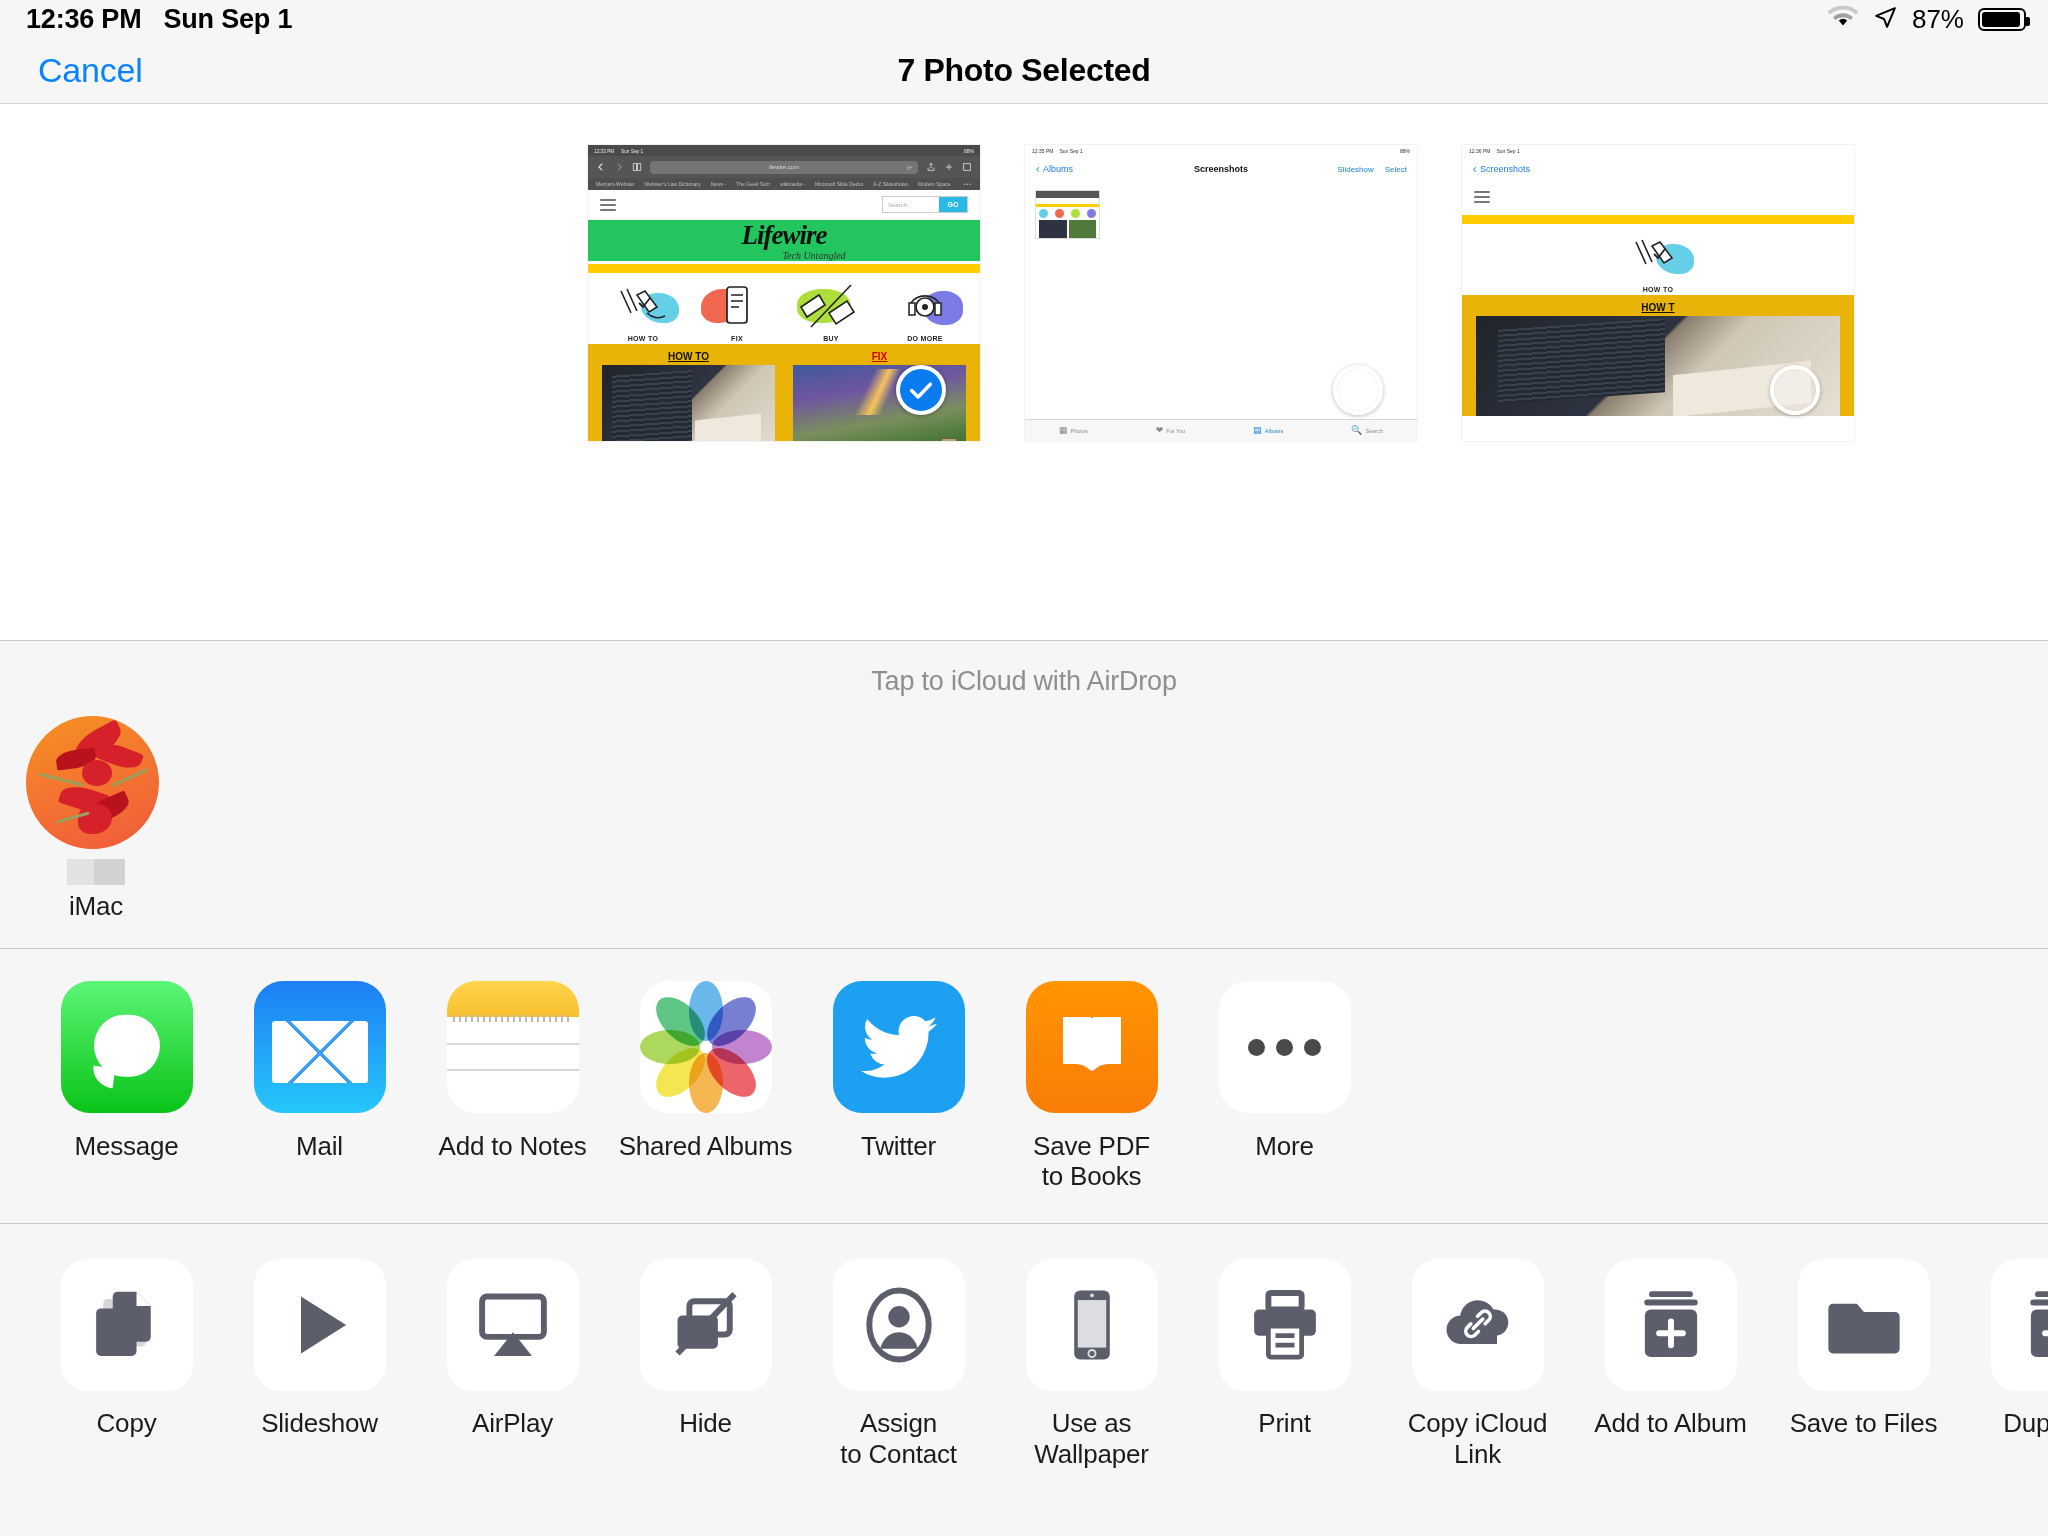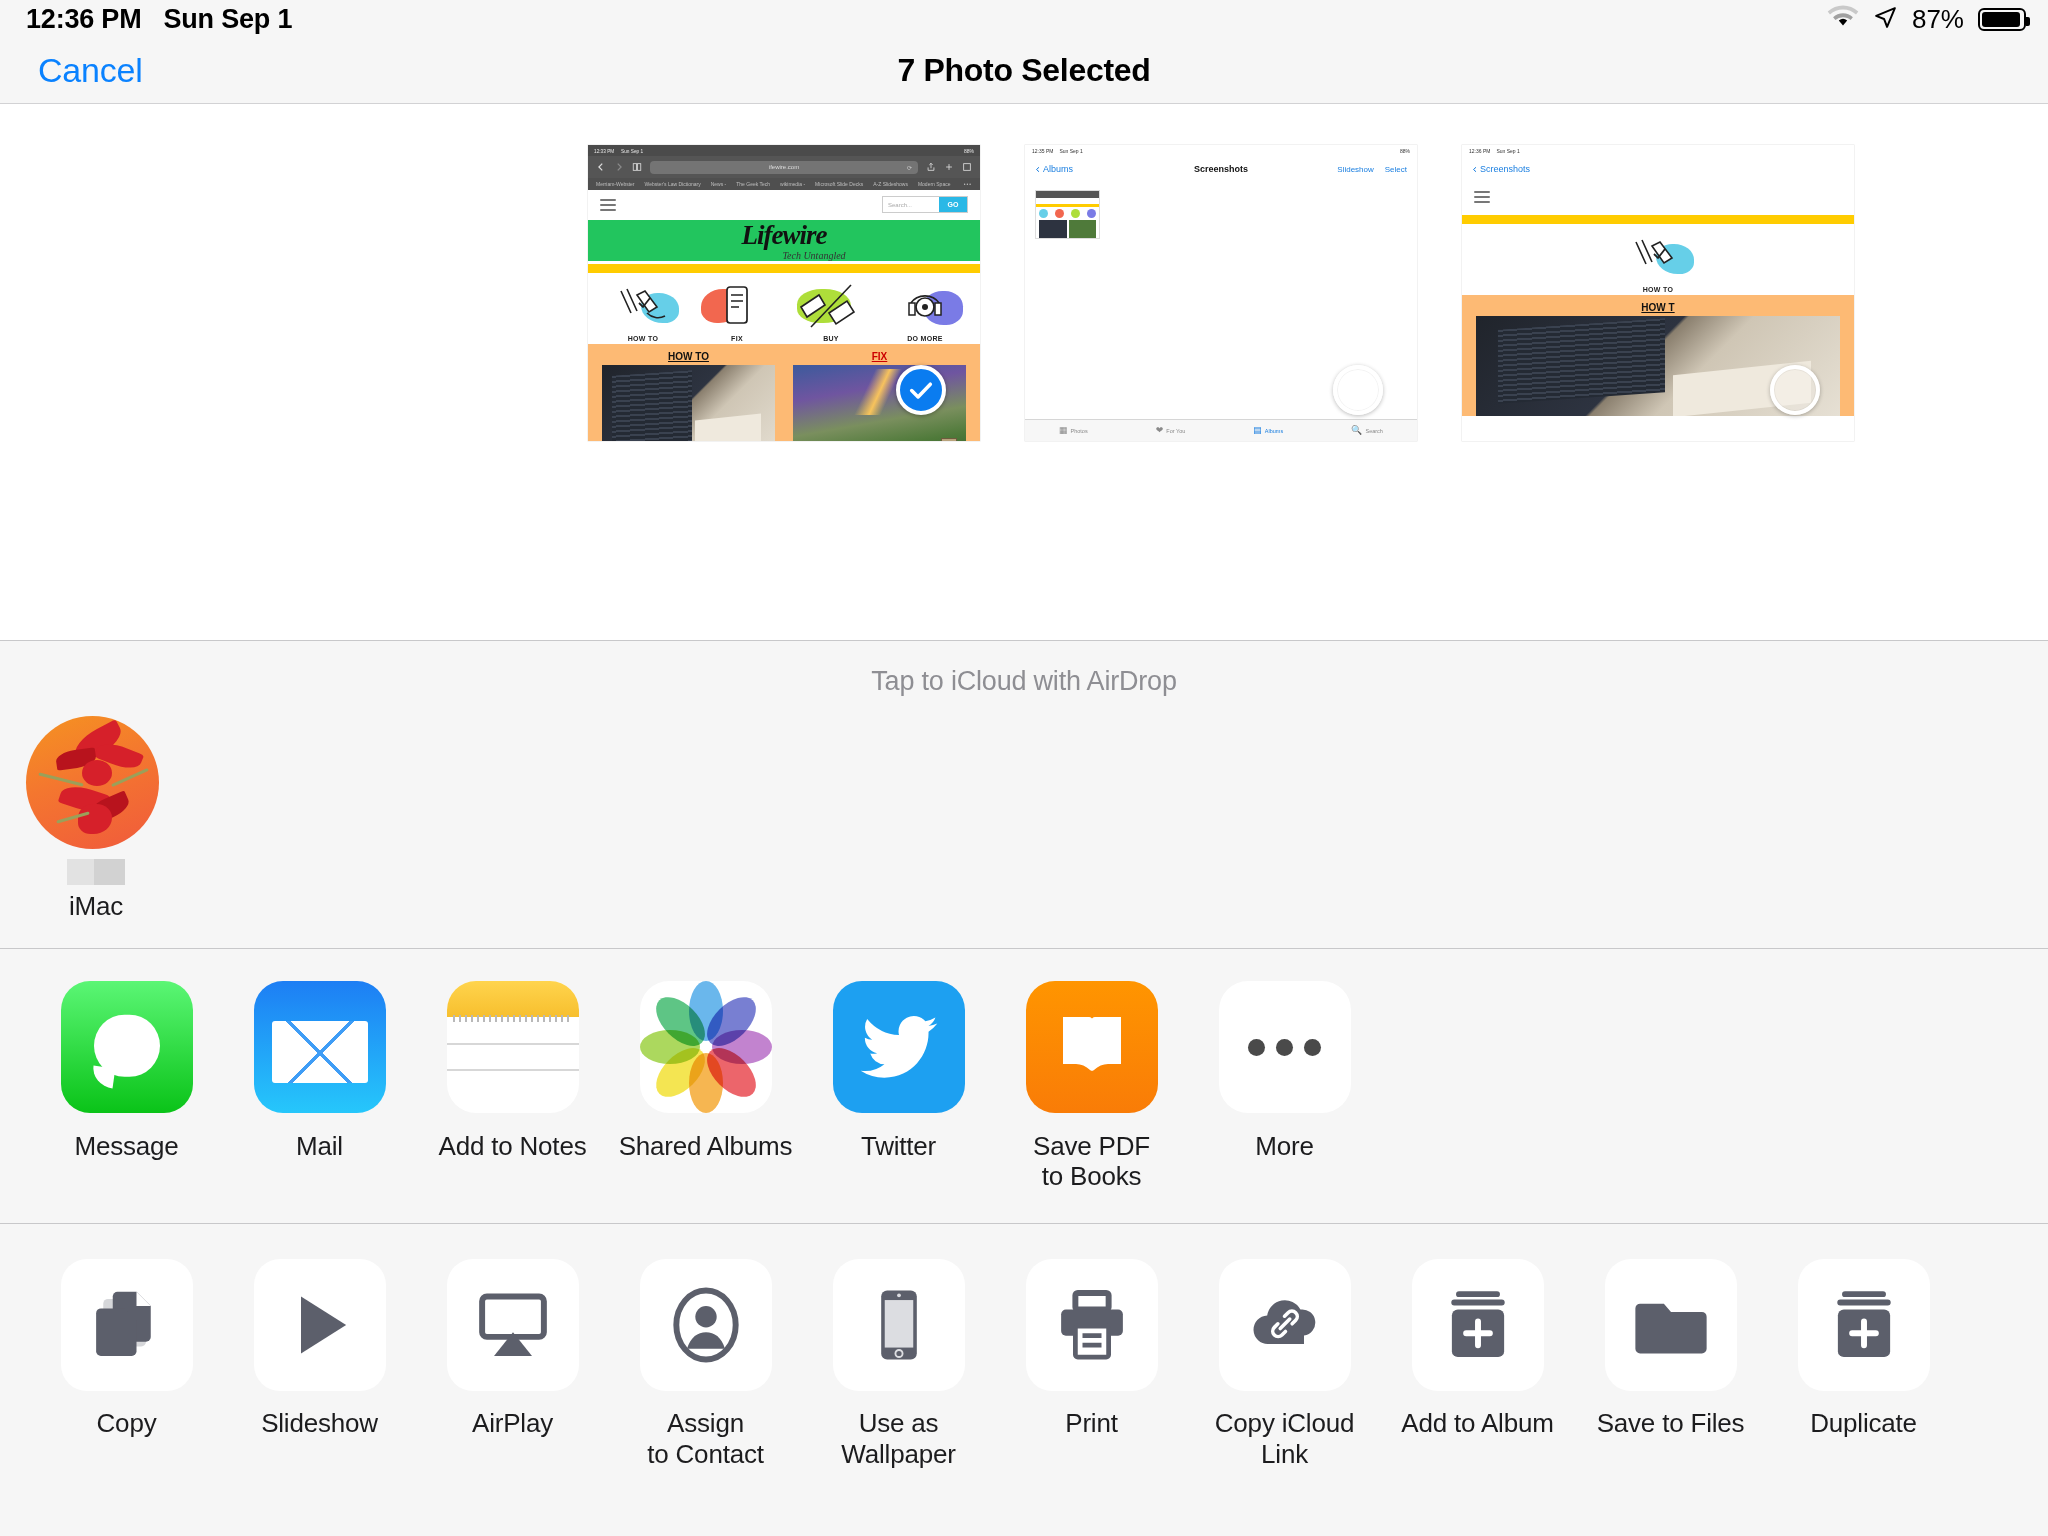--- a/index.html
+++ b/index.html
@@ -96,21 +96,21 @@
              font-size:10px; color:#333; margin-top:1px; margin-right:-60px;}
   .yellowbar{ height:9px; background:#fc0; margin-top:3px; }
 
   .cats{ display:flex; justify-content:space-around; padding:6px 8px 2px; background:#fff;}
   .cat{ width:88px; text-align:center; }
   .catart{ height:54px; position:relative; }
   .blob{ position:absolute; border-radius:50%; }
   .catlbl{ font-size:7px; font-weight:700; color:#222; letter-spacing:.3px;
            margin-top:2px;}
 
-  .sections{ display:flex; gap:18px; padding:4px 14px 0; background:#fdba74;}
+  .sections{ display:flex; gap:18px; padding:4px 14px 0; background:#eab308;}
   .sec{ flex:1; }
   .sec-h{ text-align:center; font-size:10px; font-weight:700; color:#111;
           text-decoration:underline; padding:3px 0;}
   .sec-h.fix{ color:#c00; }
   .sec-img{ height:100px; background:#333; position:relative; overflow:hidden;}
   .codeimg{ background:linear-gradient(135deg,#20242b 0%,#2d3340 45%,#8a7f6e 46%,
              #cfc6b5 60%,#e6e0d4 100%); height:100%; position:relative;}
   .codeimg::before{ content:""; position:absolute; left:6%; top:8%; width:46%; height:74%;
              background:repeating-linear-gradient(180deg,#3a4250 0 2px,#242a34 2px 5px);
              transform:skewY(-4deg); }
@@ -653,20 +653,30 @@
   <div class="actitem">
     <div class="acticon">
       <svg viewBox="0 0 64 64">
           <rect x="6" y="8" width="52" height="34" rx="4" fill="none" stroke="#5c5f6b" stroke-width="5"></rect>
           <path d="M32 38L48 58H16z"></path>
         </svg>
     </div>
     <div class="actlabel">AirPlay</div>
   </div>
 
+  <div class="actitem">
+    <div class="acticon">
+      <svg viewBox="0 0 64 64">
+          <rect x="18" y="12" width="34" height="28" rx="4" fill="none" stroke="#5c5f6b" stroke-width="5"></rect>
+          <rect x="8" y="24" width="34" height="28" rx="4"></rect>
+          <path d="M8 56L56 6" stroke="#5c5f6b" stroke-width="5" fill="none"></path>
+        </svg>
+    </div>
+    <div class="actlabel">Hide</div>
+  </div>
 
   <div class="actitem">
     <div class="acticon">
       <svg viewBox="0 0 64 64">
           <ellipse cx="32" cy="32" rx="25" ry="29" fill="none" stroke="#5c5f6b" stroke-width="5"></ellipse>
           <circle cx="32" cy="25" r="9"></circle>
           <path d="M16 52c3-10 9-14 16-14s13 4 16 14z"></path>
         </svg>
     </div>
     <div class="actlabel" style="white-space:pre-line">Assign

